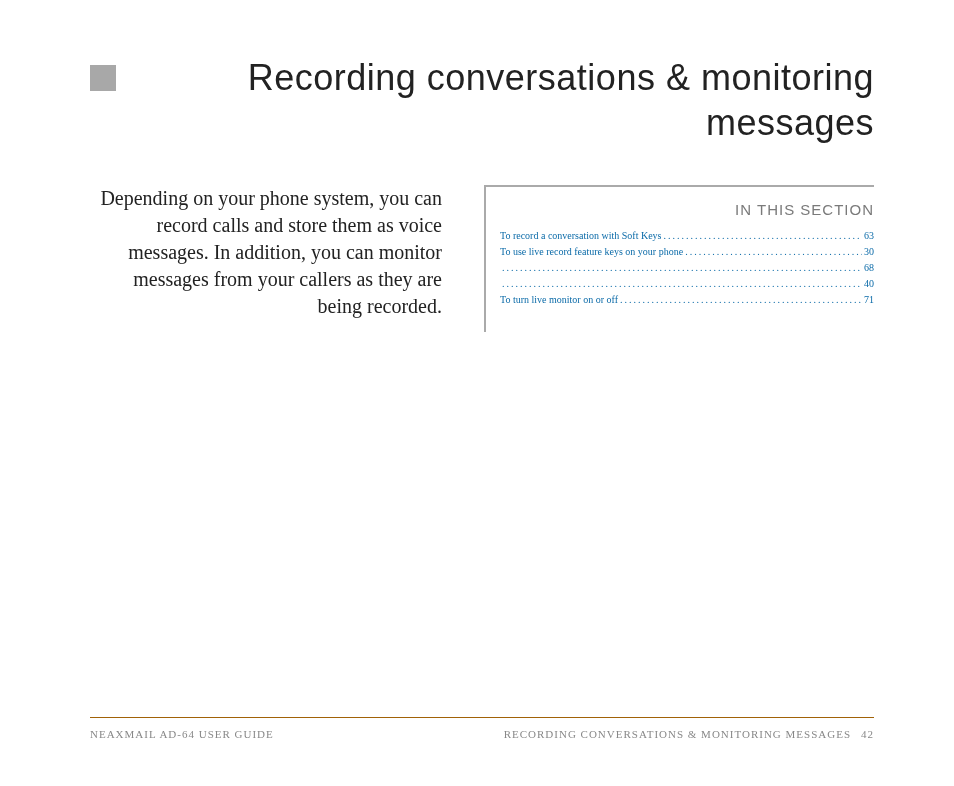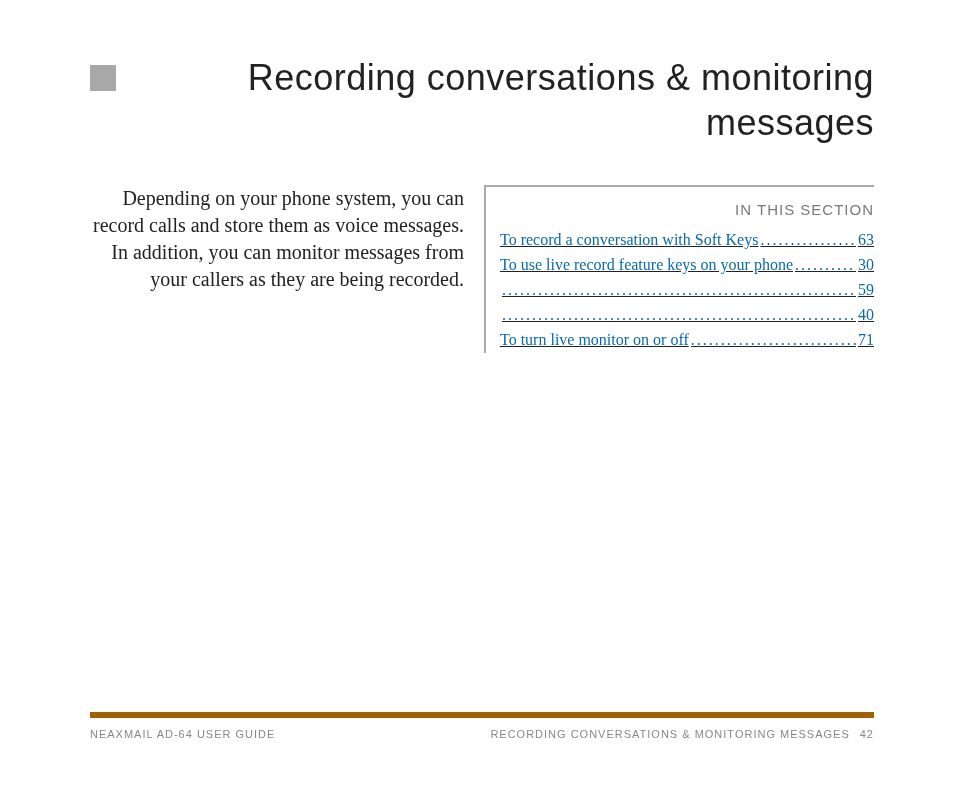--- a/index.html
+++ b/index.html
@@ -49,35 +49,35 @@
     line-height: 1.35;
   }
   .col-left p {
     margin-bottom: 12px;
   }
   .col-right {
     width: 390px;
     border-top: 2px solid #aaa;
     border-left: 2px solid #aaa;
     padding: 14px 0 0 14px;
+    margin-left: 22px;
   }
   .section-heading {
     font-family: 'Avenir Next', 'Segoe UI', 'Helvetica Neue', Arial, sans-serif;
     font-size: 15px;
     letter-spacing: 1px;
     color: #7a7a7a;
     font-weight: 400;
     margin-bottom: 10px;
     font-variant: small-caps;
     text-transform: uppercase;
   }
   .toc {
-    font-size: 16px;
+    font-size: 10px;
     line-height: 1.5;
-    text-decoration: underline;
   }
   .toc-row {
     display: flex;
     align-items: baseline;
     color: #0a6aa8;
     white-space: nowrap;
     margin-bottom: 1px;
   }
   .toc-label { flex: 0 0 auto; }
   .toc-dots {
@@ -88,25 +88,25 @@
   }
   .toc-dots::after {
     content: "....................................................................................................";
   }
   .toc-page { flex: 0 0 auto; }
   .footer {
     position: absolute;
     left: 90px;
     right: 80px;
     bottom: 46px;
-    border-top: 6px solid #a16207;
+    border-top: 1px solid #a16207;
     padding-top: 10px;
     display: flex;
     justify-content: space-between;
-    font-family: Liberation Sans, sans-serif;
+    font-family: Liberation Serif, serif;
     font-size: 11px;
     letter-spacing: 1px;
     color: #888;
   }
   .footer-right { display: flex; gap: 10px; }
 </style>
 </head>
 <body>
 
 <div class="page">
@@ -129,21 +129,21 @@
           <span class="toc-dots"></span>
           <span class="toc-page">63</span>
         </div>
         <div class="toc-row">
           <span class="toc-label">To use live record feature keys on your phone</span>
           <span class="toc-dots"></span>
           <span class="toc-page">30</span>
         </div>
         <div class="toc-row">
           <span class="toc-dots"></span>
-          <span class="toc-page">59</span>
+          <span class="toc-page">68</span>
         </div>
         <div class="toc-row">
           <span class="toc-dots"></span>
           <span class="toc-page">40</span>
         </div>
         <div class="toc-row">
           <span class="toc-label">To turn live monitor on or off</span>
           <span class="toc-dots"></span>
           <span class="toc-page">71</span>
         </div>

